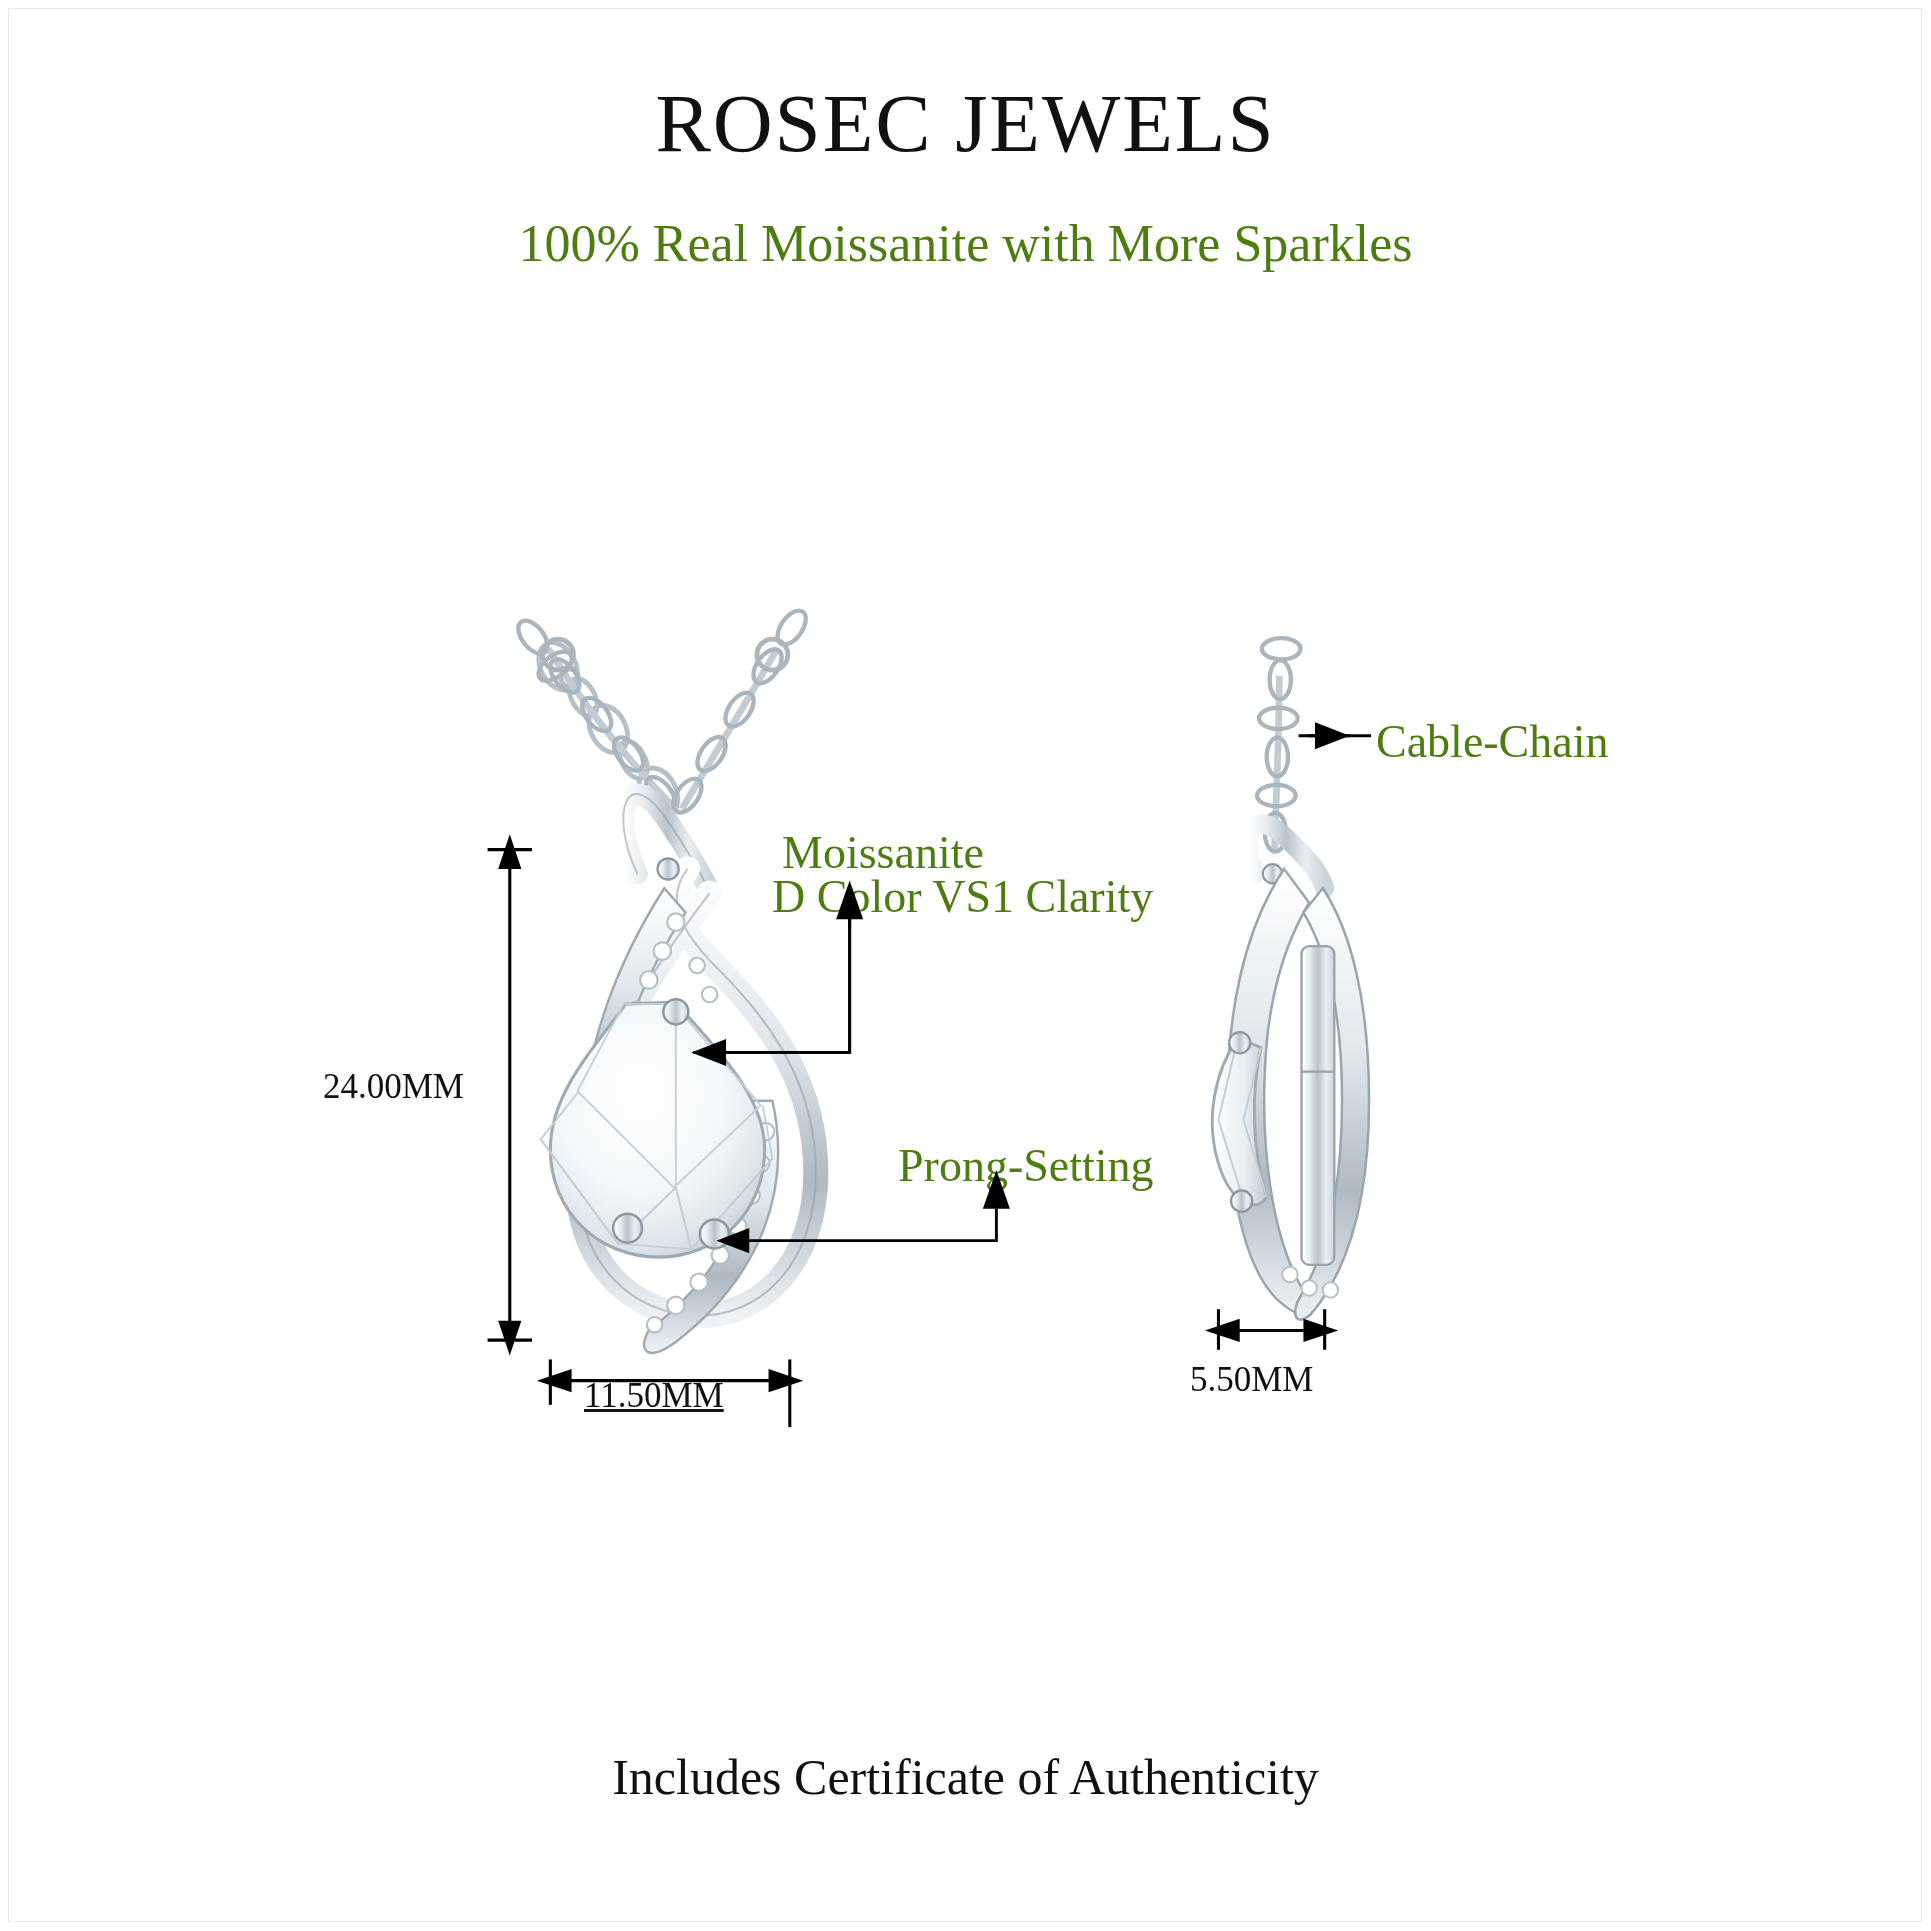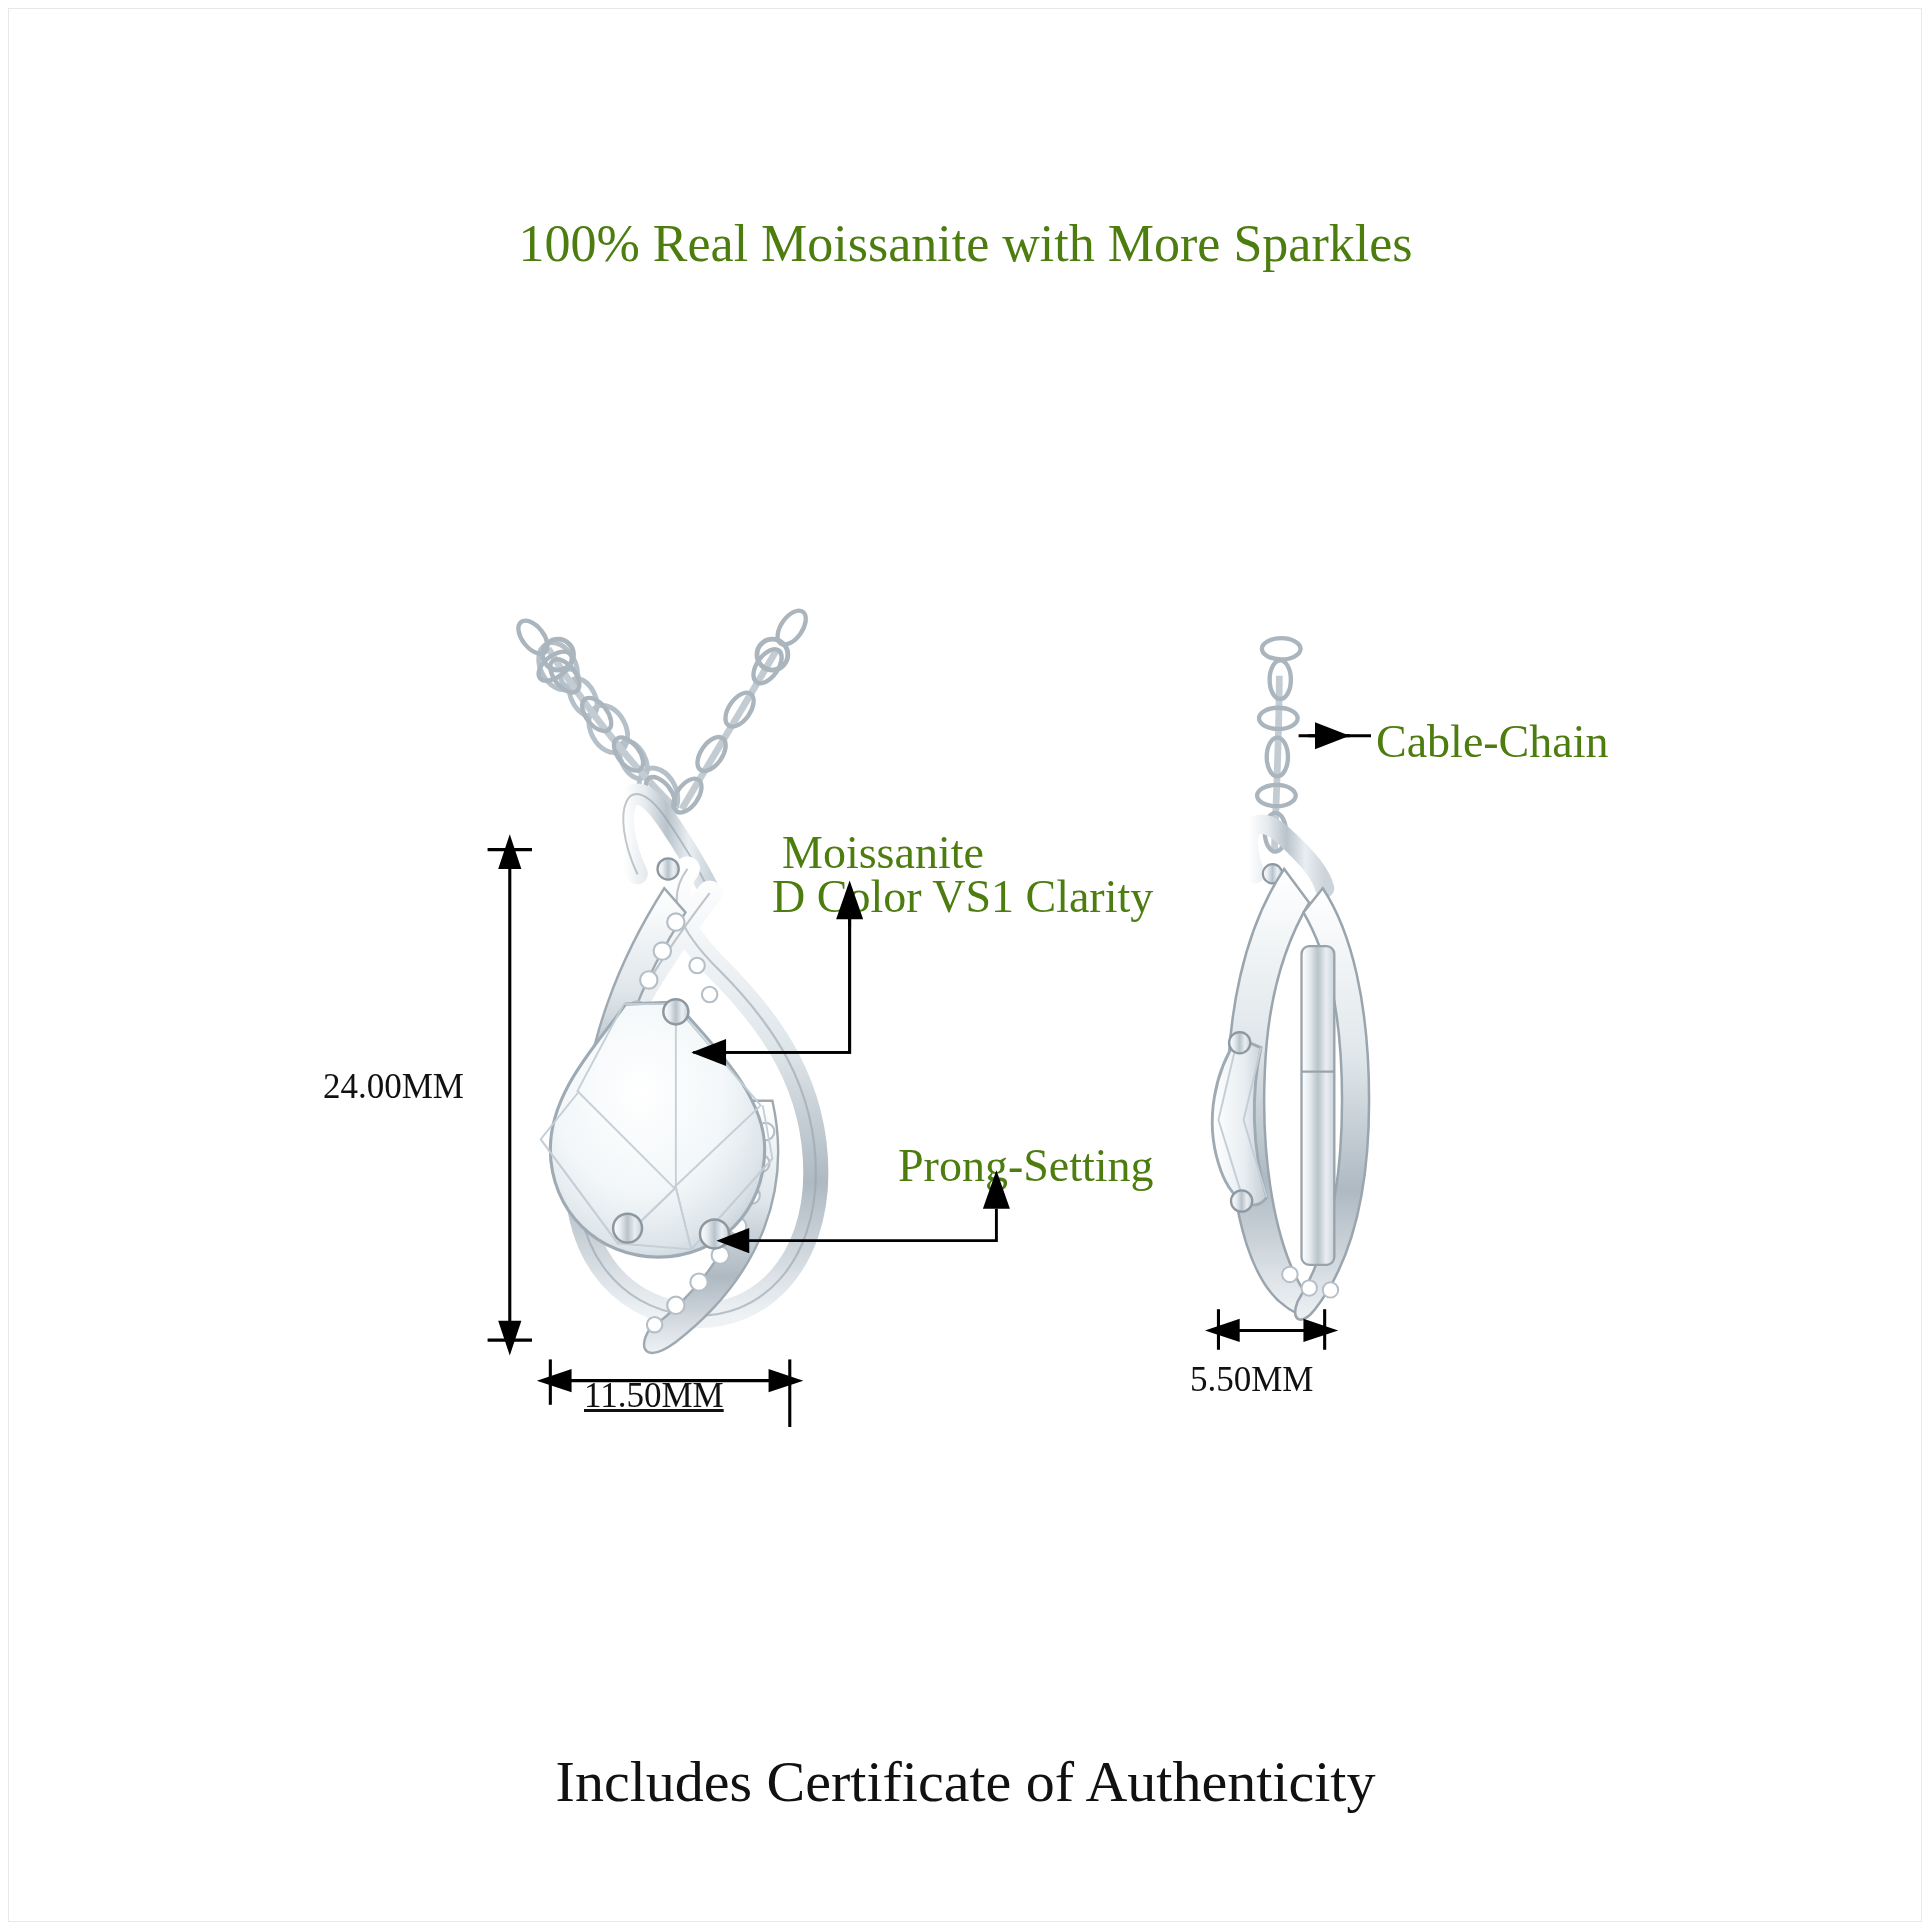--- a/index.html
+++ b/index.html
@@ -47,21 +47,21 @@
     text-align: center;
     font-size: 52px;
     font-family: "Liberation Serif", serif;
     color: #4d7c0f;
   }
   .footer-note {
     position: absolute;
     left: 0; top: 1748px;
     width: 1931px;
     text-align: center;
-    font-size: 58px;
+    font-size: 50px;
     font-family: "Liberation Serif", serif;
     color: #111;
   }
   .label {
     position: absolute;
     font-family: "Liberation Serif", serif;
     font-size: 46px;
     color: #4d7c0f;
     white-space: pre;
     line-height: 1.22;
@@ -82,20 +82,21 @@
   .leader { stroke: #000; stroke-width: 3; fill: none; }
   .dimline { stroke: #000; stroke-width: 3.2; fill: none; }
 </style>
 </head>
 <body>
 
 <div class="page">
 
   <div class="border-frame"></div>
 
+  <div class="brand-title">ROSEC JEWELS</div>
   <div class="brand-sub">100% Real Moissanite with More Sparkles</div>
   <div class="footer-note">Includes Certificate of Authenticity</div>
 
   <div class="label" style="left:782px; top:825px;">Moissanite</div>
   <div class="label" style="left:772px; top:869px;">D Color VS1 Clarity</div>
   <div class="label" style="left:898px; top:1125px;margin-top:13px;">Prong-Setting</div>
   <div class="label" style="left:1376px; top:714px;">Cable-Chain</div>
 
   <div class="dim-label" style="left:323px; top:1067px;text-align:center;">24.00MM</div>
   <div class="dim-label" style="left:584px; top:1376px;text-decoration:underline;">11.50MM</div>

